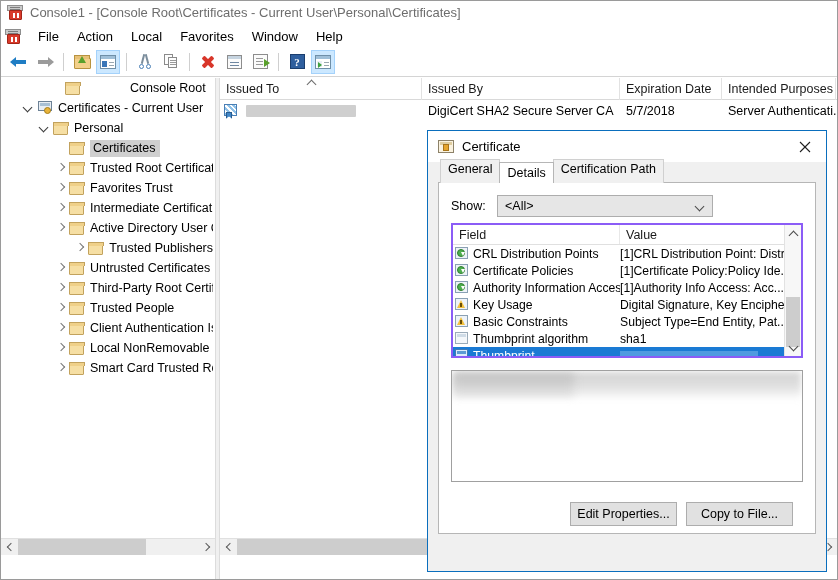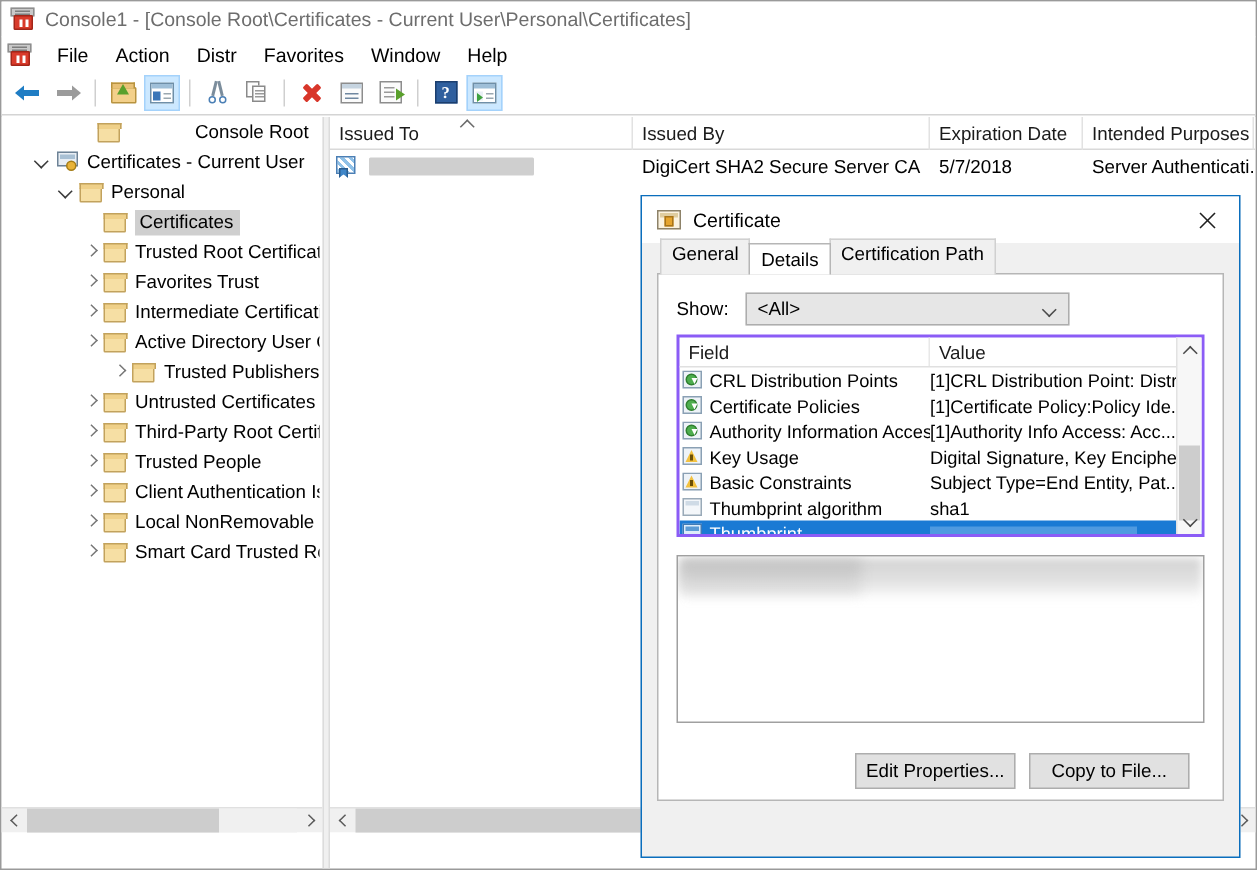--- a/index.html
+++ b/index.html
@@ -480,21 +480,21 @@
     <div class="title-text">Console1 - [Console Root\Certificates - Current User\Personal\Certificates]</div>
   </div>
 
   <div class="menubar">
     <div class="mmc-icon">
       <div class="lid"></div>
         <div class="body"></div>
     </div>
     <div class="menu-item">File</div>
     <div class="menu-item">Action</div>
-    <div class="menu-item">Distr</div>
+    <div class="menu-item">Local</div>
     <div class="menu-item">Favorites</div>
     <div class="menu-item">Window</div>
     <div class="menu-item">Help</div>
   </div>
 
   <div class="toolbar">
     <div class="tb-btn">
       <div class="arrow-left"></div>
     </div>
     <div class="tb-btn">

